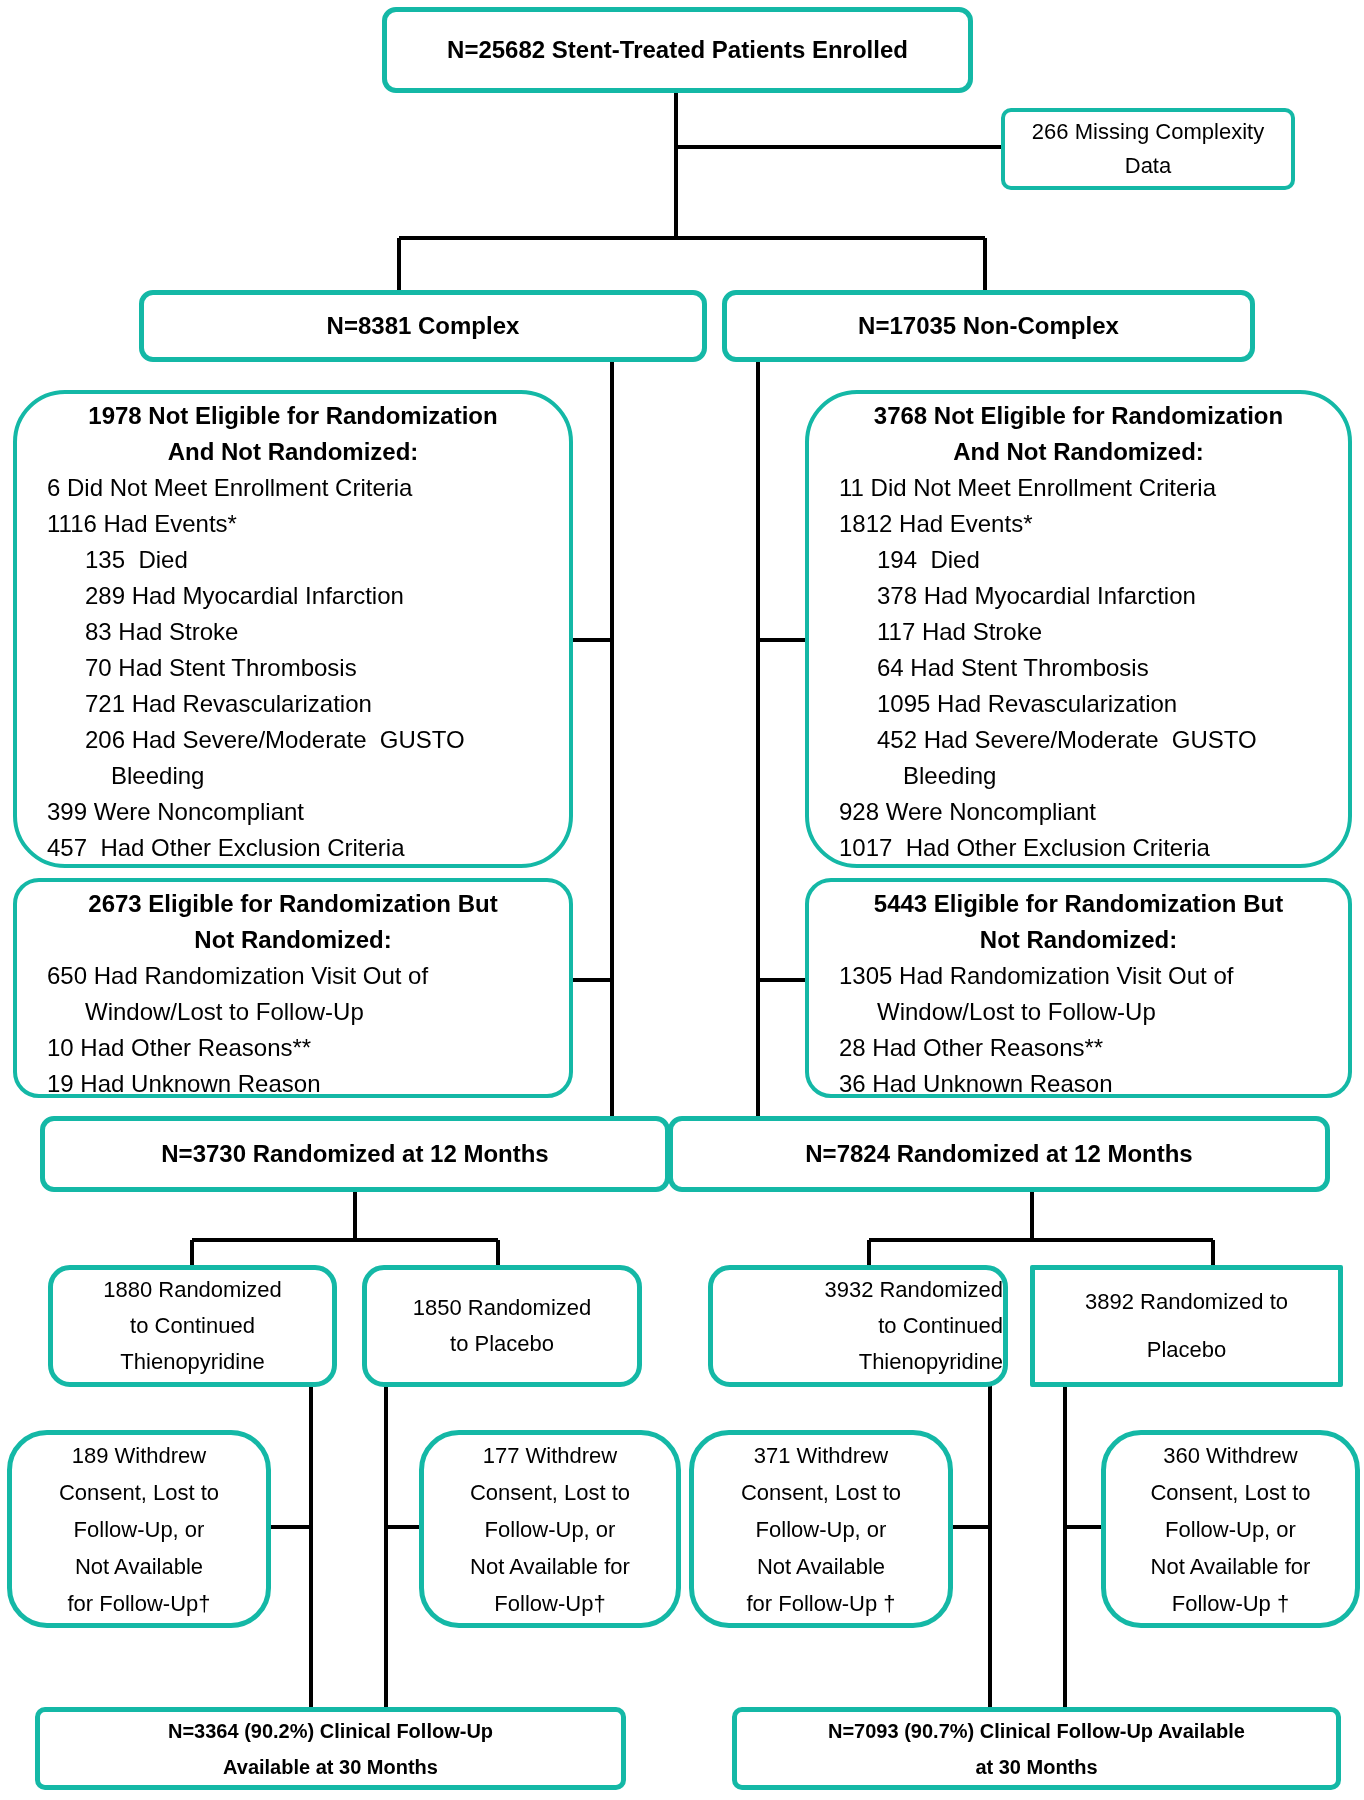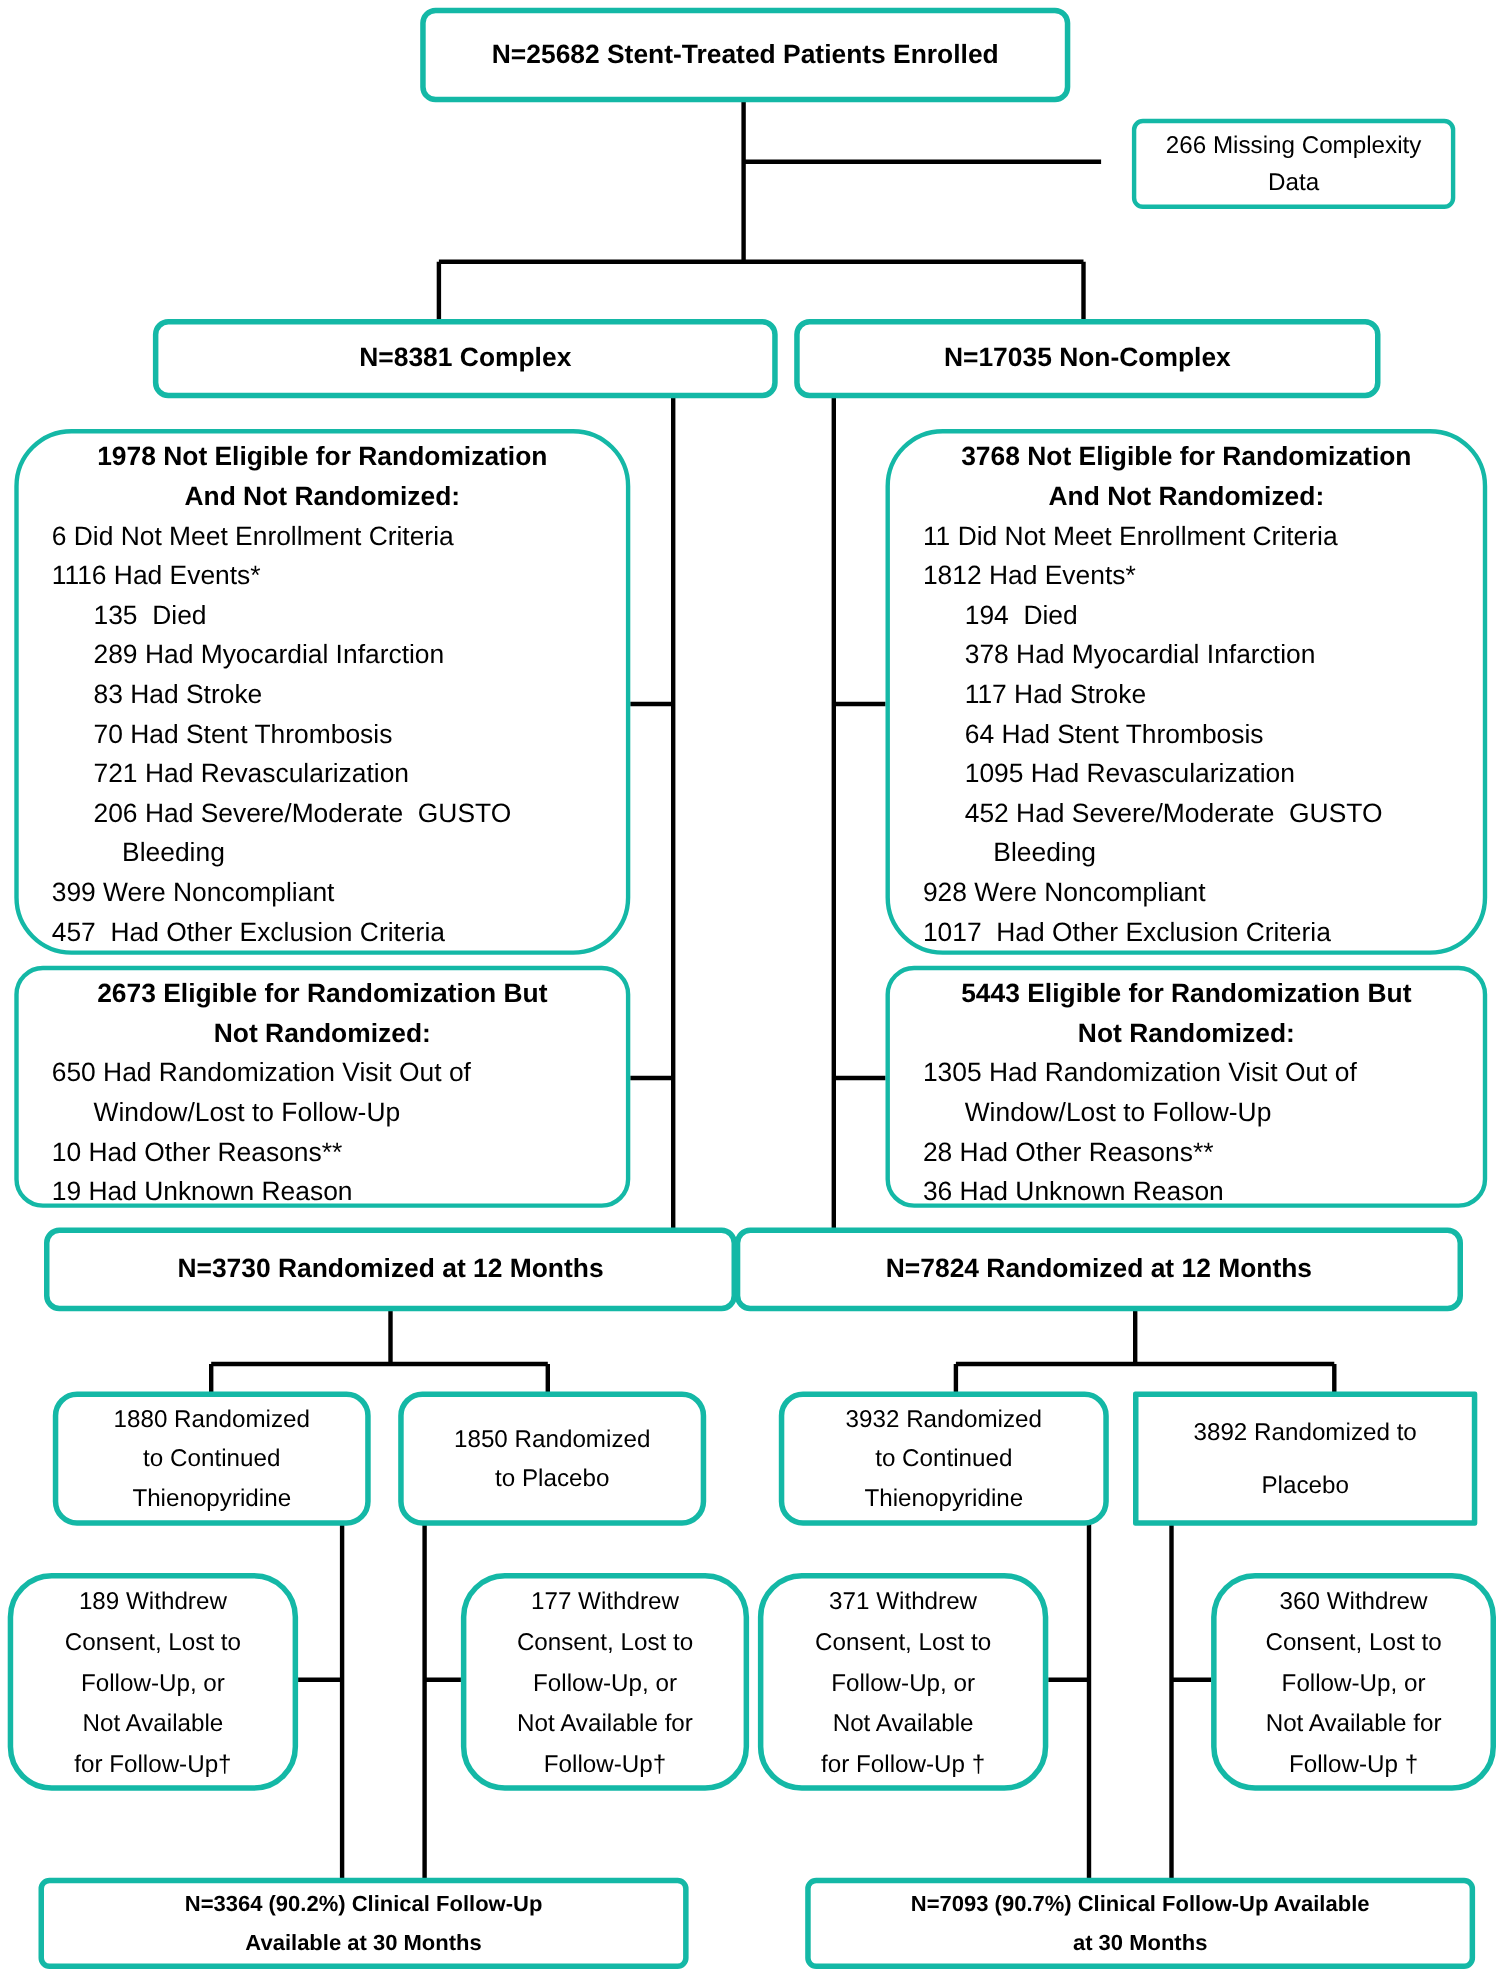--- a/index.html
+++ b/index.html
@@ -19,32 +19,32 @@
   .line{white-space:pre;font-size:24px;line-height:36px;padding-left:30px;}
   .line.title{font-weight:700;text-align:center;padding-left:0;}
   .ind1{padding-left:68px;}
   .ind2{padding-left:94px;}
   .cline{white-space:pre;font-size:22px;line-height:36px;text-align:center;padding-left:0;}
   .w .cline{line-height:37px;}
   .m .cline{line-height:34px;}
   .fu .cline{font-weight:700;font-size:20px;}
   
   #b-enrolled{left:382px;top:7px;width:591px;height:86px;border-radius:14px;border-width:5px;}
-  #b-missing{left:1001px;top:108px;width:294px;height:82px;border-radius:10px;margin-left:28px;}
+  #b-missing{left:1001px;top:108px;width:294px;height:82px;border-radius:10px;}
   #b-complex{left:139px;top:290px;width:568px;height:72px;border-radius:14px;border-width:5px;}
   #b-noncomplex{left:722px;top:290px;width:533px;height:72px;border-radius:14px;border-width:5px;}
   #b-exclL1{left:13px;top:390px;width:560px;height:478px;border-radius:52px;}
   #b-exclL2{left:13px;top:878px;width:560px;height:220px;border-radius:26px;}
   #b-exclR1{left:805px;top:390px;width:547px;height:478px;border-radius:52px;}
   #b-exclR2{left:805px;top:878px;width:547px;height:220px;border-radius:26px;}
   #b-randL{left:40px;top:1116px;width:630px;height:76px;border-radius:14px;border-width:5px;}
   #b-randR{left:668px;top:1116px;width:662px;height:76px;border-radius:14px;border-width:5px;}
   #b-armLT{left:48px;top:1265px;width:289px;height:122px;border-radius:22px;border-width:5px;}
   #b-armLP{left:362px;top:1265px;width:280px;height:122px;border-radius:22px;border-width:5px;}
-  #b-armRT{left:708px;top:1265px;width:300px;height:122px;border-radius:22px;border-width:5px;}
+  #b-armRT{left:708px;top:1265px;width:300px;height:122px;border-radius:22px;border-width:5px;align-items:flex-end;}
   #b-armRP{left:1030px;top:1265px;width:313px;height:122px;border-radius:2px;border-width:5px;gap:12px;}
   #b-wLT{left:7px;top:1430px;width:264px;height:198px;border-radius:40px;border-width:5px;}
   #b-wLP{left:419px;top:1430px;width:262px;height:198px;border-radius:40px;border-width:5px;}
   #b-wRT{left:689px;top:1430px;width:264px;height:198px;border-radius:40px;border-width:5px;}
   #b-wRP{left:1101px;top:1430px;width:259px;height:198px;border-radius:40px;border-width:5px;}
   #b-fuL{left:35px;top:1707px;width:591px;height:83px;border-radius:10px;border-width:5px;}
   #b-fuR{left:732px;top:1707px;width:609px;height:83px;border-radius:10px;border-width:5px;}
 </style>
 </head>
 <body>

